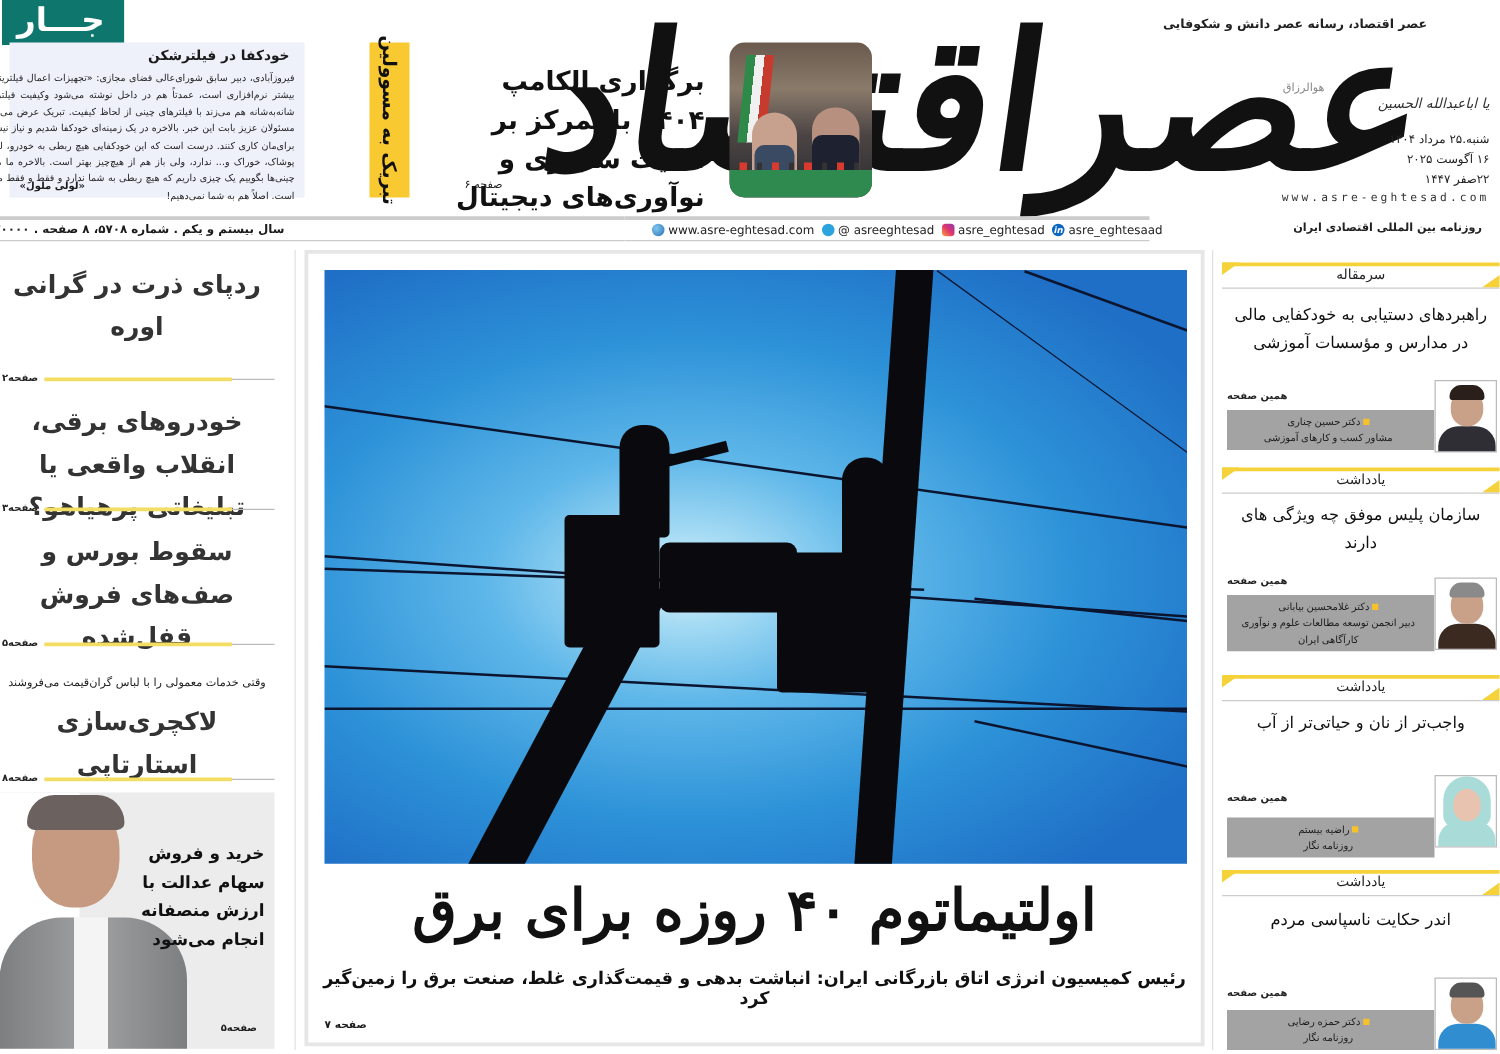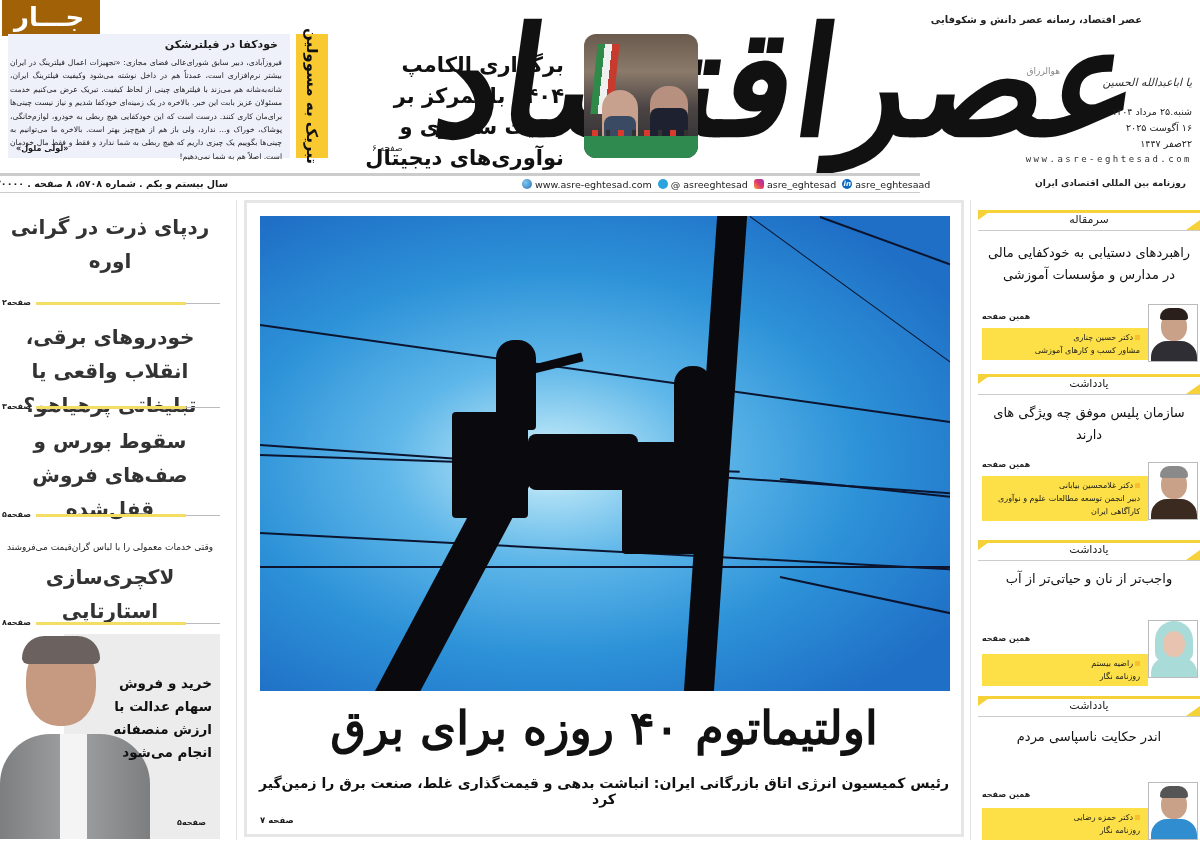--- a/index.html
+++ b/index.html
@@ -34,23 +34,23 @@
   .top-photo .person1::after { content: ""; position: absolute; left: 2px; top: 26px; width: 32px; height: 34px; background: #3b4a63; border-radius: 8px 8px 0 0; }
   .top-photo .person2 { position: absolute; left: 66px; top: 52px; width: 38px; height: 64px; border-radius: 18px 18px 4px 4px; background: #b89080; }
   .top-photo .person2::after { content: ""; position: absolute; left: 0; top: 22px; width: 38px; height: 42px; background: #1e2230; border-radius: 8px 8px 0 0; }
   .top-photo .desk { position: absolute; left: 0; bottom: 0; width: 100%; height: 22px; background: #2e8a4f; }
   .top-photo .mics { position: absolute; left: 8px; bottom: 18px; width: 100px; height: 10px; background: repeating-linear-gradient(90deg, #d83a2e 0 6px, transparent 6px 14px, #333 14px 18px, transparent 18px 26px); }
 
   .top-head { right: 636px; top: 50px; width: 220px; font-size: 21px; font-weight: bold; line-height: 31px; text-align: right; color: #111; }
   .top-head-page { left: 372px; top: 143px; font-size: 9px; color: #222; }
 
   
-  .jar-badge { left: 2px; top: 0; width: 98px; height: 36px; background: #a16207; clip-path: polygon(0 0, 100% 0, 100% 100%, 12% 100%, 12% 115%, 0 100%); }
+  .jar-badge { left: 2px; top: 0; width: 98px; height: 36px; background: #0f766e; clip-path: polygon(0 0, 100% 0, 100% 100%, 12% 100%, 12% 115%, 0 100%); }
   .jar-badge span { position: absolute; left: 12px; top: 2px; font-size: 26px; font-weight: bold; color: #fff; letter-spacing: 4px; }
-  .jar-box { left: 8px; top: 34px; width: 282px; height: 124px; background: #eef0fa; }
+  .jar-box { left: 8px; top: 34px; width: 236px; height: 124px; background: #eef0fa; }
   .jar-title { right: 12px; top: 4px; font-size: 11px; font-weight: bold; }
   .jar-body { right: 8px; top: 22px; width: 272px; font-size: 7.6px; line-height: 13.4px; text-align: justify; color: #222; }
   .jar-sign { left: 8px; top: 110px; font-size: 8px; font-weight: bold; }
   .congrats-tab { left: 296px; top: 34px; width: 32px; height: 124px; background: #f8c931; }
   .congrats-tab span { position: absolute; left: 50%; top: 50%; transform: translate(-50%, -50%) rotate(90deg); white-space: nowrap; font-size: 15px; font-weight: bold; color: #111; }
 
   
   .info-bar-left { left: 0; top: 173px; width: 500px; height: 20px; border-top: 3px solid #ccc; border-bottom: 1px solid #ccc; }
   .info-bar-left span { position: absolute; right: 272px; top: 2px; font-size: 9.5px; font-weight: bold; white-space: nowrap; }
   .social-bar { left: 500px; top: 173px; width: 420px; height: 20px; border-top: 3px solid #ccc; border-bottom: 1px solid #ccc; direction: ltr; display: flex; align-items: center; gap: 6px; padding-left: 22px; font-size: 9.5px; color: #222; }
@@ -64,21 +64,21 @@
   
   #right-col { left: 978px; top: 200px; width: 222px; height: 643px; }
   .sec-header { position: absolute; left: 0; width: 222px; height: 24px; }
   .sec-header .bar-top { position: absolute; left: 0; right: 0; top: 10px; height: 3px; background: #f6d23a; }
   .sec-header .bar-bot { position: absolute; left: 0; right: 0; top: 30px; height: 1px; background: #ccc; }
   .sec-header .tri-l { position: absolute; left: 0; top: 10px; width: 0; height: 0; border-top: 10px solid #f6d23a; border-right: 14px solid transparent; }
   .sec-header .tri-r { position: absolute; right: 0; top: 20px; width: 0; height: 0; border-bottom: 10px solid #f6d23a; border-left: 14px solid transparent; }
   .sec-header span { position: absolute; left: 0; right: 0; top: 13px; text-align: center; font-size: 11px; color: #222; }
   .op-title { position: absolute; right: 8px; width: 206px; font-size: 13px; line-height: 22px; text-align: center; color: #111; }
   .same-page { position: absolute; left: 4px; font-size: 8px; font-weight: bold; color: #222; }
-  .author-box { position: absolute; left: 4px; width: 166px; background: #fde047; padding: 3px 8px 3px 4px; font-size: 8px; line-height: 13px; text-align: right; }
+  .author-box { position: absolute; left: 4px; width: 166px; background: #a3a3a3; padding: 3px 8px 3px 4px; font-size: 8px; line-height: 13px; text-align: center; font-family: Liberation Serif, serif; }
   .author-box .name::before { content: ""; display: inline-block; width: 5px; height: 5px; background: #f6c12a; margin-left: 2px; }
   .author-photo { position: absolute; right: 2px; width: 50px; height: 58px; border: 1px solid #bbb; background: #fff; overflow: hidden; }
   .author-photo .face { position: absolute; left: 12px; top: 6px; width: 26px; height: 30px; border-radius: 50% 50% 45% 45%; background: #c9a188; }
   .author-photo .hair { position: absolute; left: 11px; top: 3px; width: 28px; height: 12px; border-radius: 14px 14px 4px 4px; background: #2a1f1a; }
   .author-photo .body { position: absolute; left: 2px; top: 36px; width: 46px; height: 24px; border-radius: 16px 16px 0 0; background: #2e2e34; }
   .ph2 .hair { background: #8a8a8a; } .ph2 .body { background: #3a2a20; }
   .ph3 .hair { background: #a9dcd8; top: 0; left: 6px; width: 38px; height: 40px; border-radius: 19px 19px 8px 8px; } .ph3 .face { z-index: 1; left: 14px; top: 10px; width: 22px; height: 26px; background: #e8c4b0; } .ph3 .body { background: #a9dcd8; }
   .ph4 .hair { background: #555; } .ph4 .body { background: #2f8dd0; }
 
   

